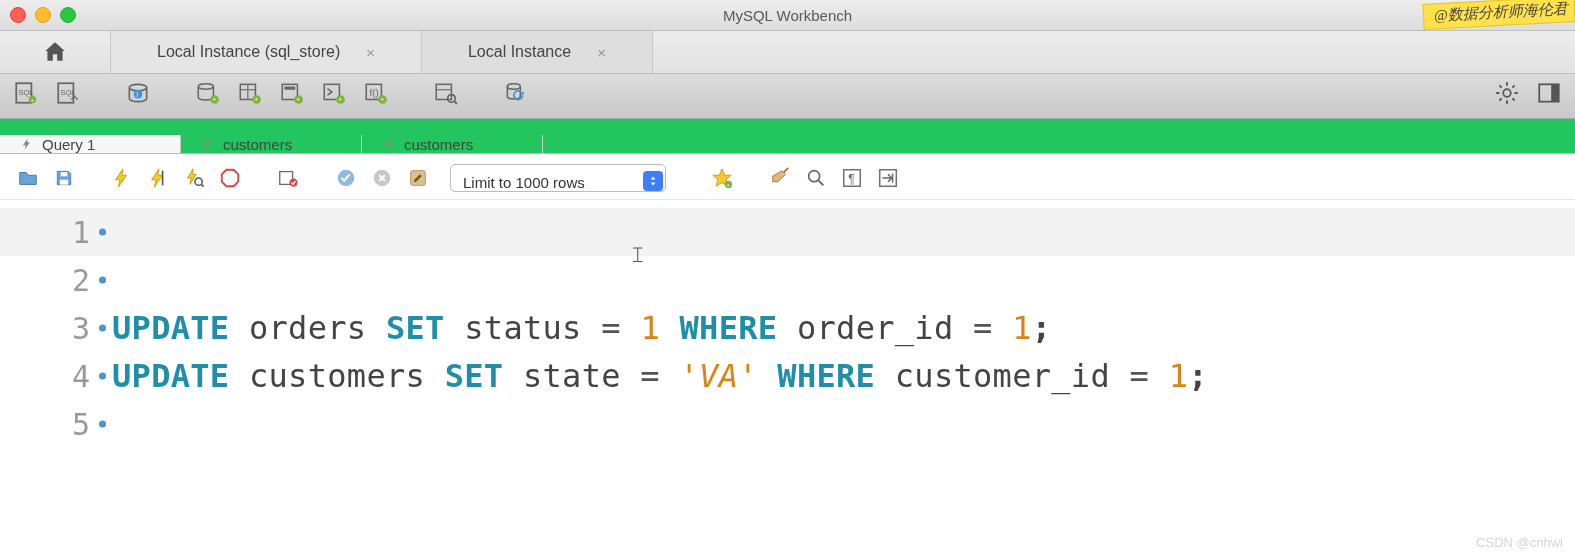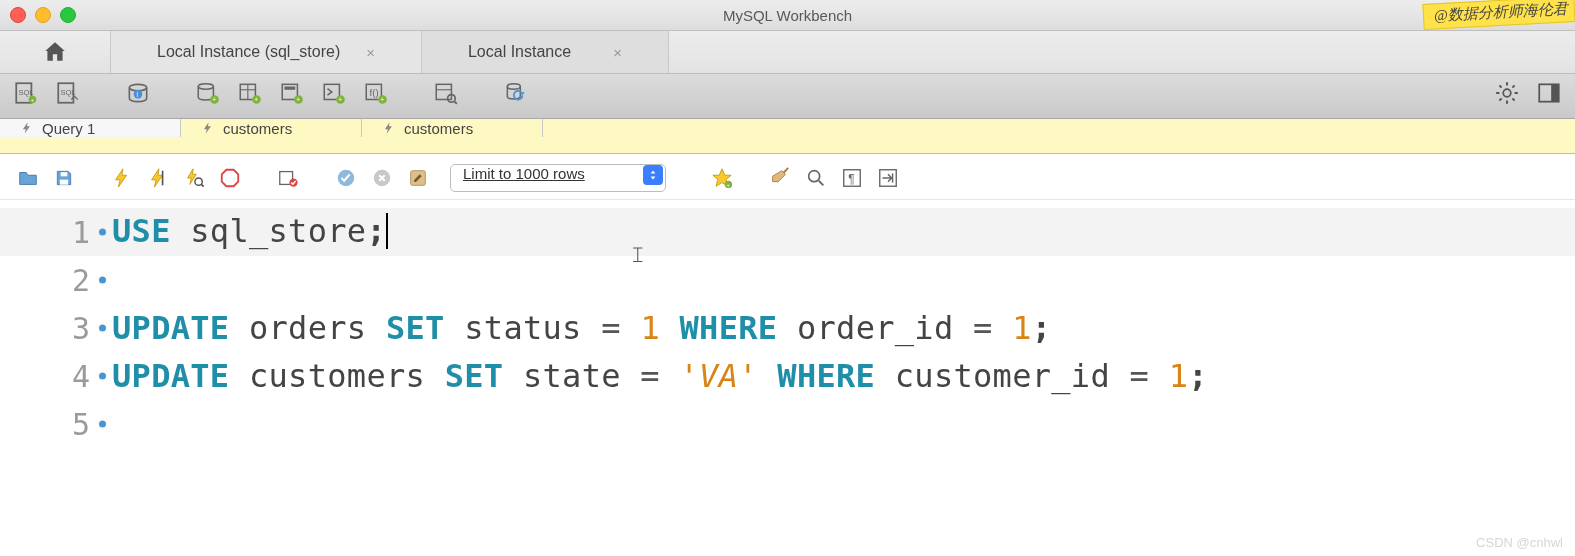--- a/index.html
+++ b/index.html
@@ -48,61 +48,60 @@
     width: 110px; display: flex; align-items: center; justify-content: center;
     border-right: 1px solid #c8c8c8;
   }
   .conn-tab {
     padding: 0 46px;
     display: flex; align-items: center;
     color: #444; font-size: 16px;
     border-right: 1px solid #c8c8c8;
     background: #e5e5e5;
   }
-  .conn-tab.active { background: #dedede; gap: 16px; }
+  .conn-tab.active { background: #dedede; }
   .conn-tab .x { margin-left: 26px; color: #999; font-size: 15px; font-weight: 300; }
   
   .maintool {
     height: 44px; background: linear-gradient(#dcdcdc,#c9c9c9);
     border-bottom: 1px solid #a8a8a8;
     display: flex; align-items: center;
     padding: 0 10px; gap: 10px;
   }
   .tbtn { width: 32px; height: 32px; display: flex; align-items: flex-start; justify-content: center;
     color: #555; border-radius: 3px; cursor: pointer; }
   .tbtn svg { width: 26px; height: 26px; }
   .maintool .spacer { flex: 1; }
   
   .qtabs {
-    height: 34px; background: #fef9c3; border-bottom: 1px solid #bbb;
-    display: flex; align-items: flex-start;
+    height: 34px; background: #22c55e; border-bottom: 1px solid #bbb;
+    display: flex; align-items: flex-end;
   }
   .qtab {
     display: flex; align-items: center; gap: 8px;
     padding: 0 20px; font-size: 15px; color: #444;
     border-right: 1px solid #c8c8c8;
     min-width: 140px;
   }
   .qtab.active { background: #f7f7f7; }
   
   .edtool {
     height: 42px; background: #fff;
     border-bottom: 1px solid #e6e6e6;
     display: flex; align-items: center;
     padding: 3px 14px 0; gap: 8px;
   }
   .ed-btn { width: 28px; height: 28px; display: flex; align-items: center; justify-content: center; cursor: pointer; border-radius: 3px; }
   .ed-sep { width: 14px; }
   .limit-select {
     margin-left: 10px;
     border: 1px solid #bcbcbc; border-radius: 5px;
-    height: 26px; display: flex; align-items: flex-start;
+    height: 26px; display: flex; align-items: flex-end;
     padding: 0 2px 0 12px; font-size: 15px; color: #333;
     background: #fff;
-    text-decoration: underline;
   }
   .limit-select .arrowbox {
     background: #3b7eff; width: 20px; height: 20px; border-radius: 4px;
     margin-left: 58px; display: flex; flex-direction: column; align-items: center; justify-content: center;
   }
   .limit-select .arrowbox svg { width: 8px; height: 6px; }
   
   .editor { display: flex; flex-direction: column; padding: 8px 0 40px 0; }
   .line { display: flex; height: 48px; align-items: center; }
   .gutter {
@@ -399,21 +398,20 @@
         <rect x="3" y="3" width="18" height="18" fill="none" stroke="#666" stroke-width="1.5"></rect>
         <path d="M6 12h9M12 8l4 4-4 4" fill="none" stroke="#666" stroke-width="1.6"></path>
         <line x1="17" y1="7" x2="17" y2="17" stroke="#666" stroke-width="1.6"></line>
       </svg>
     </div>
 </div>
 
 <div class="editor" id="editor">
     <div class="line hl">
       <div class="gutter">1<span class="dot"></span></div>
-      <div class="code"><span class="kw">USE</span><span class="id"> </span><span class="id">sql_store</span><span class="punc">;</span><span class="cursor"></span></div>
     </div>
     <div class="line">
       <div class="gutter">2<span class="dot"></span></div>
     </div>
     <div class="line">
       <div class="gutter">3<span class="dot"></span></div>
       <div class="code"><span class="kw">UPDATE</span><span class="id"> </span><span class="id">orders</span><span class="id"> </span><span class="kw">SET</span><span class="id"> </span><span class="id">status</span><span class="id"> </span><span class="op">=</span><span class="id"> </span><span class="num">1</span><span class="id"> </span><span class="kw">WHERE</span><span class="id"> </span><span class="id">order_id</span><span class="id"> </span><span class="op">=</span><span class="id"> </span><span class="num">1</span><span class="punc">;</span></div>
     </div>
     <div class="line">
       <div class="gutter">4<span class="dot"></span></div>

